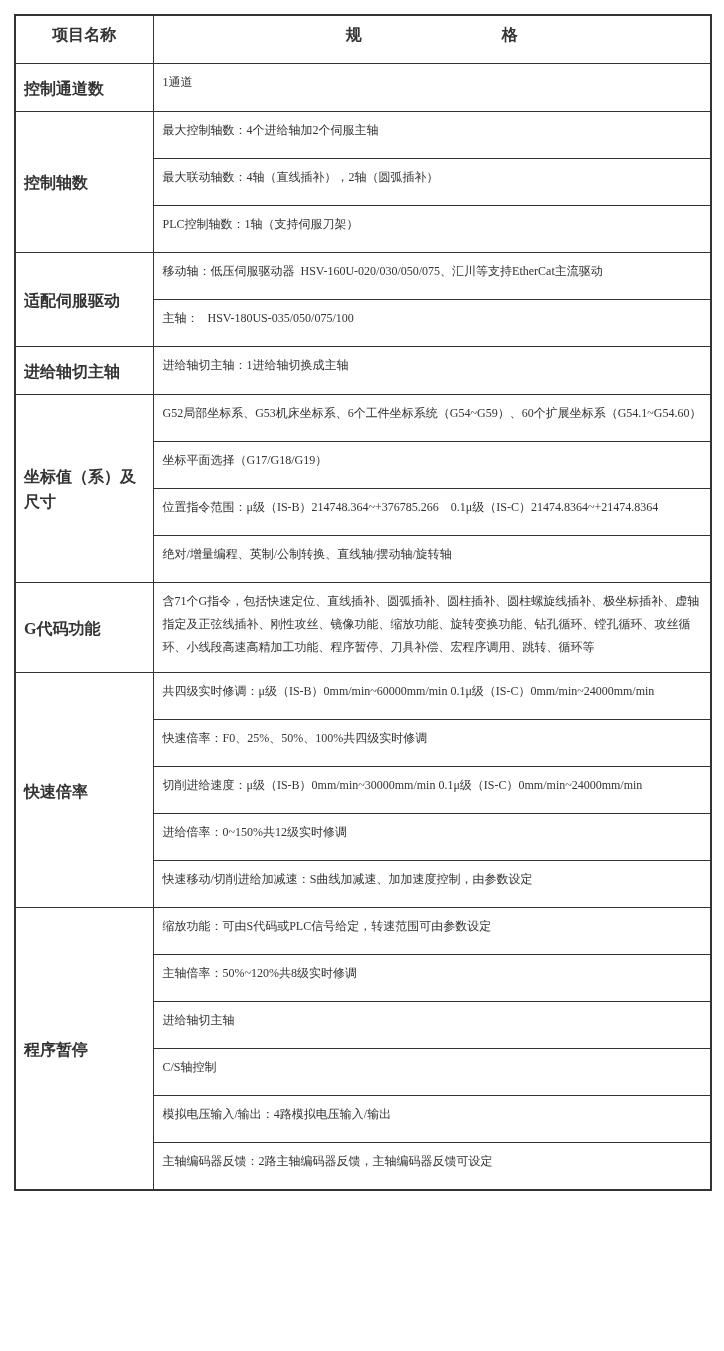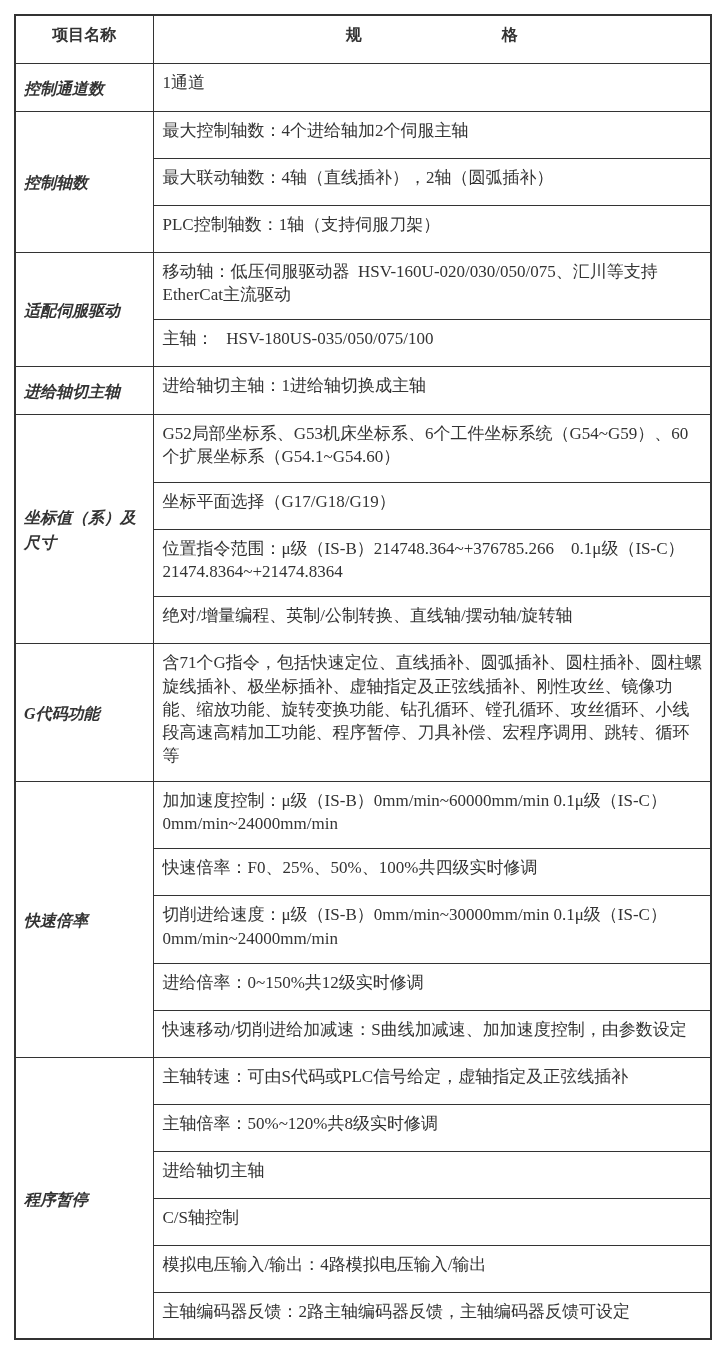--- a/index.html
+++ b/index.html
@@ -52,28 +52,27 @@
     justify-content: center;
     gap: 140px;
   }
   td.label-cell {
     font-weight: bold;
     vertical-align: middle;
     text-align: left;
     padding: 12px 6px 10px 8px;
     line-height: 25px;
     font-size: 16px;
-    font-style: italic;
   }
   td.spec-cell {
     vertical-align: top;
     text-align: left;
     padding: 7px 8px 13px 9px;
     line-height: 23.3px;
-    font-size: 17px;
+    font-size: 12px;
     white-space: pre-wrap;
     overflow-wrap: break-word;
   }
 </style>
 </head>
 <body>
 
 <div class="page">
   <table class="spec-table">
     <colgroup>
@@ -129,37 +128,37 @@
         </tr>
         <tr>
           <td class="spec-cell">绝对/增量编程、英制/公制转换、直线轴/摆动轴/旋转轴</td>
         </tr>
         <tr>
           <td class="label-cell" rowspan="1">G代码功能</td>
           <td class="spec-cell">含71个G指令，包括快速定位、直线插补、圆弧插补、圆柱插补、圆柱螺旋线插补、极坐标插补、虚轴指定及正弦线插补、刚性攻丝、镜像功能、缩放功能、旋转变换功能、钻孔循环、镗孔循环、攻丝循环、小线段高速高精加工功能、程序暂停、刀具补偿、宏程序调用、跳转、循环等</td>
         </tr>
         <tr>
           <td class="label-cell" rowspan="5">快速倍率</td>
-          <td class="spec-cell">加加速度控制：μ级（IS-B）0mm/min~60000mm/min 0.1μ级（IS-C）0mm/min~24000mm/min</td>
+          <td class="spec-cell">共四级实时修调：μ级（IS-B）0mm/min~60000mm/min 0.1μ级（IS-C）0mm/min~24000mm/min</td>
         </tr>
         <tr>
           <td class="spec-cell">快速倍率：F0、25%、50%、100%共四级实时修调</td>
         </tr>
         <tr>
           <td class="spec-cell">切削进给速度：μ级（IS-B）0mm/min~30000mm/min 0.1μ级（IS-C）0mm/min~24000mm/min</td>
         </tr>
         <tr>
           <td class="spec-cell">进给倍率：0~150%共12级实时修调</td>
         </tr>
         <tr>
           <td class="spec-cell">快速移动/切削进给加减速：S曲线加减速、加加速度控制，由参数设定</td>
         </tr>
         <tr>
           <td class="label-cell" rowspan="6">程序暂停</td>
-          <td class="spec-cell">主轴转速：可由S代码或PLC信号给定，虚轴指定及正弦线插补</td>
+          <td class="spec-cell">缩放功能：可由S代码或PLC信号给定，转速范围可由参数设定</td>
         </tr>
         <tr>
           <td class="spec-cell">主轴倍率：50%~120%共8级实时修调</td>
         </tr>
         <tr>
           <td class="spec-cell">进给轴切主轴</td>
         </tr>
         <tr>
           <td class="spec-cell">C/S轴控制</td>
         </tr>

